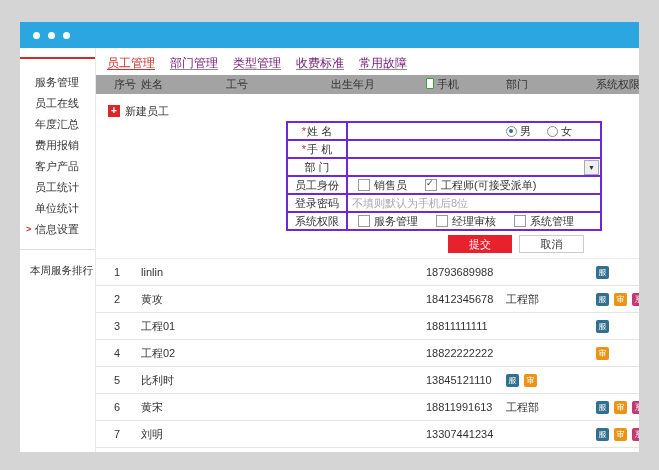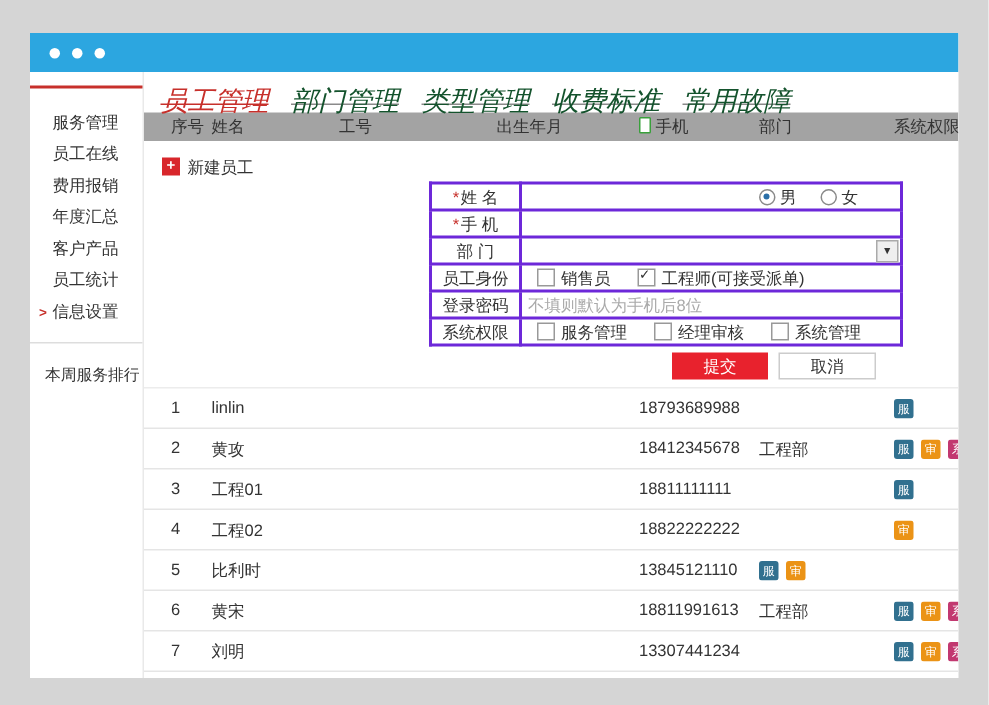--- a/index.html
+++ b/index.html
@@ -17,22 +17,22 @@
   .sidebar{width:75px;min-width:75px;border-right:1px solid #e9e9e9;font-size:11px;color:#333;}
   .sidebar-topline{margin-top:9px;height:2px;background:#c7302b;}
   .side-nav{padding-top:13px;}
   .side-item{height:21px;line-height:21px;padding-left:15px;position:relative;cursor:pointer;white-space:nowrap;}
   .side-arrow{position:absolute;left:6px;top:0;color:#c7302b;font-size:9px;font-weight:bold;}
   .sidebar-divider{border-top:1px solid #ddd;margin-top:9px;}
   .sidebar-footer{padding:14px 0 0 10px;font-size:10.5px;color:#333;cursor:pointer;white-space:nowrap;}
 
   
   .main{flex:1;overflow:hidden;font-size:11px;color:#333;}
-  .tabs{display:flex;gap:15px;padding:7px 0 0 11px;font-size:18px;height:15px;font-style:italic;}
-  .tab{color:#14532d;padding-bottom:1px;border-bottom:1px solid #8a8a8a;cursor:pointer;white-space:nowrap;}
+  .tabs{display:flex;gap:15px;padding:7px 0 0 11px;font-size:12px;height:15px;}
+  .tab{color:#701a75;padding-bottom:1px;border-bottom:1px solid #8a8a8a;cursor:pointer;white-space:nowrap;}
   .tab.active{color:#c7302b;border-bottom-color:#c7302b;}
 
   .grid{display:grid;grid-template-columns:45px 85px 105px 95px 80px 90px 1fr;align-items:center;}
   .thead{background:#a3a3a3;height:19px;margin-top:5px;}
   .cell{overflow:hidden;white-space:nowrap;}
   .cell.first{padding-left:18px;}
   .phone-icon{display:inline-block;width:6px;height:9px;border:1px solid #39a03b;border-radius:1px;margin-right:3px;vertical-align:-1px;background:#fff;}
 
   .new-row{margin:10px 0 0 12px;height:14px;display:flex;align-items:center;}
   .new-btn{display:flex;align-items:center;gap:5px;background:none;border:none;font-size:11px;color:#333;padding:0;cursor:pointer;font-family:inherit;}
@@ -74,24 +74,25 @@
       <span class="dot"></span>
       <span class="dot"></span>
     </div>
   <div class="content">
 
     <aside class="sidebar">
       <div class="sidebar-topline"></div>
       <nav class="side-nav" id="sidebar-nav">
           <div class="side-item"><span class="side-label">服务管理</span></div>
           <div class="side-item"><span class="side-label">员工在线</span></div>
+          <div class="side-item"><span class="side-label">年度汇总</span></div>
           <div class="side-item"><span class="side-label">费用报销</span></div>
-          <div class="side-item"><span class="side-label">年度汇总</span></div>
           <div class="side-item"><span class="side-label">客户产品</span></div>
           <div class="side-item"><span class="side-label">员工统计</span></div>
+          <div class="side-item"><span class="side-label">单位统计</span></div>
           <div class="side-item active"><span class="side-arrow">&gt;</span><span class="side-label">信息设置</span></div>
         </nav>
       <div class="sidebar-divider"></div>
       <div class="sidebar-footer">本周服务排行</div>
     </aside>
 
     <main class="main">
       <div class="tabs" id="tabs">
           <span class="tab active">员工管理</span>
           <span class="tab">部门管理</span>

